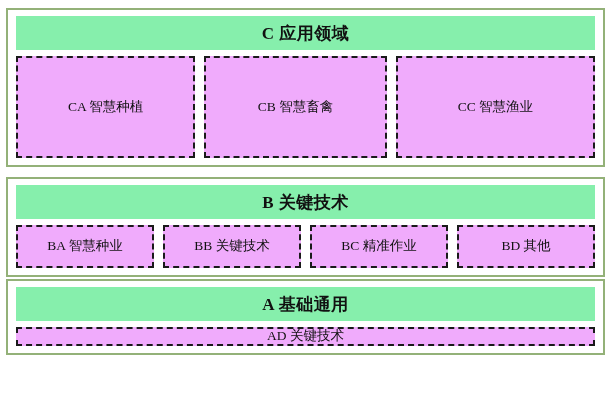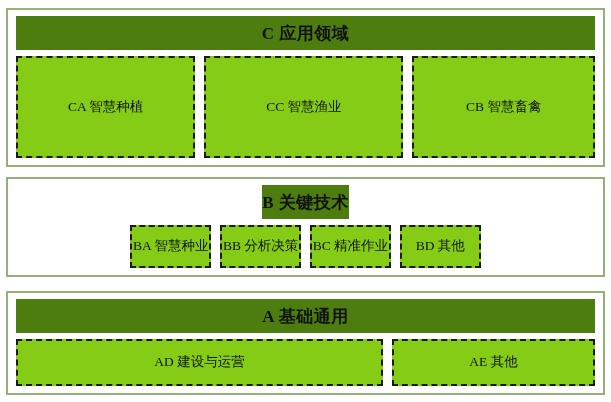--- a/index.html
+++ b/index.html
@@ -30,26 +30,26 @@
   .section {
     box-sizing: border-box;
     border: 2px solid #93B178;
     background: #ffffff;
     padding: 6px 8px 7px 8px;
     display: flex;
     flex-direction: column;
   }
 
   .section-c { height: 159px; }
-  .section-b { height: 100px; margin-top: 10px; align-items: center; }
-  .section-a { height: 104px; margin-top: 14px; }
+  .section-b { height: 100px; margin-top: 10px; }
+  .section-a { height: 76px; margin-top: 2px; }
 
   
   .section-header {
-    background: #4d7c0f;
+    background: #86efac;
     height: 34px;
     display: flex;
     align-items: center;
     justify-content: center;
     font-weight: bold;
     font-size: 17px;
     letter-spacing: 0.5px;
     color: #111111;
     flex: none;
   }
@@ -62,21 +62,21 @@
     gap: 9px;
     margin-top: 6px;
   }
   .section-c .row { margin-top: 5px; }
   .section-c .row-1 { margin-top: 6px; }
 
   
   .node {
     box-sizing: border-box;
     border: 2px dashed #1a1a1a;
-    background: #84cc16;
+    background: #f0abfc;
     display: flex;
     align-items: center;
     justify-content: center;
     text-align: center;
     font-size: 13.5px;
     line-height: 1.1;
     color: #111111;
     white-space: nowrap;
     padding: 0 4px;
     min-width: 0;
@@ -95,39 +95,38 @@
 </head>
 <body>
 
 <div id="diagram">
 
   <div class="section section-c">
     <div class="section-header">C 应用领域</div>
 
     <div class="row row-1">
       <div class="node f1">CA 智慧种植</div>
+      <div class="node f2">CB 智慧畜禽</div>
       <div class="node f3">CC 智慧渔业</div>
-      <div class="node f2">CB 智慧畜禽</div>
     </div>
 
   </div>
 
   <div class="section section-b">
     <div class="section-header">B 关键技术</div>
 
     <div class="row">
       <div class="node f1">BA 智慧种业</div>
-      <div class="node f1">BB 分析决策</div>
+      <div class="node f1">BB 关键技术</div>
       <div class="node f1">BC 精准作业</div>
       <div class="node f1">BD 其他</div>
     </div>
   </div>
 
   <div class="section section-a">
     <div class="section-header">A 基础通用</div>
 
     <div class="row">
-      <div class="node f4">AD 建设与运营</div>
-      <div class="node f7">AE 其他</div>
+      <div class="node f4">AD 关键技术</div>
     </div>
   </div>
 
 </div>
 
 </body></html>

